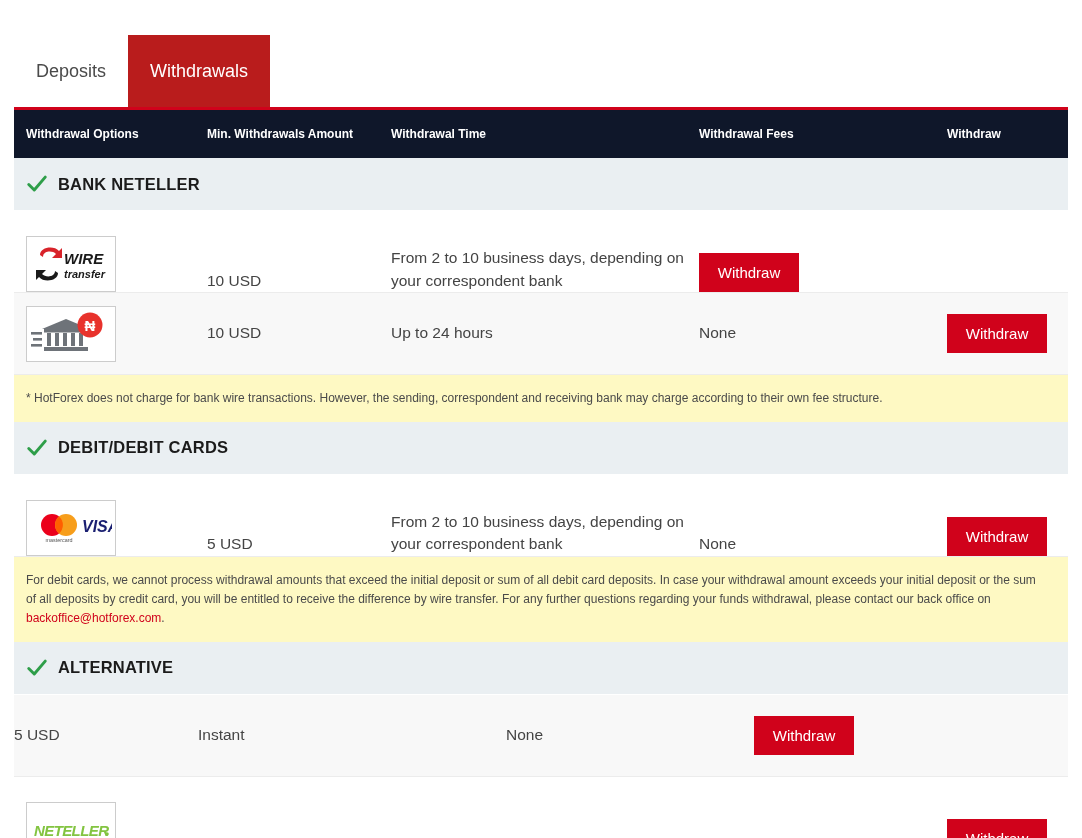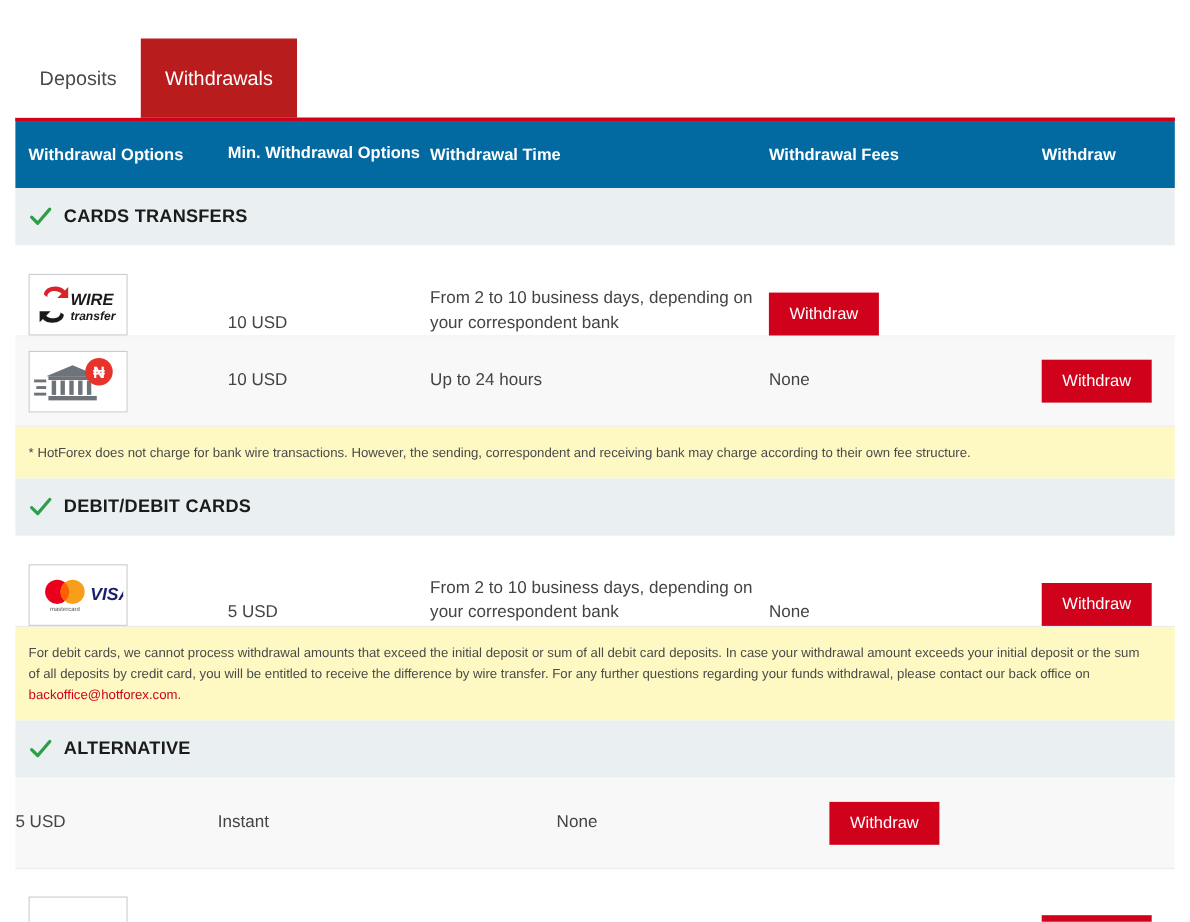--- a/index.html
+++ b/index.html
@@ -46,28 +46,28 @@
     min-width: 132px;
   }
 
   
   .table-wrap {
     width: 1082px;
     box-sizing: border-box;
     padding: 0 14px;
   }
   .thead {
-    background: #0369a1;
+    background: #0f172a;
     border-top: 3px solid #D0021B;
     display: flex;
     align-items: center;
-    height: 64px;
+    height: 51px;
     box-sizing: border-box;
     color: #ffffff;
-    font-size: 15px;
+    font-size: 12px;
     font-weight: bold;
   }
   
   .c1 { width: 193px; padding-left: 12px; box-sizing: border-box; flex: none; }
   .c2 { width: 184px; flex: none; }
   .c3 { width: 308px; flex: none; }
   .c4 { width: 248px; flex: none; }
   .c5 { width: 121px; flex: none; }
 
   .thead .c2 { line-height: 1.25; }
@@ -161,31 +161,31 @@
   </div>
   <div class="tab tab-active">
     <span>Withdrawals</span>
   </div>
 </div>
 
 <div class="table-wrap">
 
   <div class="thead">
     <div class="c1">Withdrawal Options</div>
-    <div class="c2">Min. Withdrawal Options</div>
+    <div class="c2">Min. Withdrawals Amount</div>
     <div class="c3">Withdrawal Time</div>
     <div class="c4">Withdrawal Fees</div>
     <div class="c5">Withdraw</div>
   </div>
 
   <div class="section-band">
     <svg class="check-icon" viewBox="0 0 24 24">
       <path d="M3 12.5 L9 18.5 L21 4.5" fill="none" stroke="#2E9E49" stroke-width="3.2" stroke-linecap="round" stroke-linejoin="round"></path>
     </svg>
-    <span class="section-label">CARDS TRANSFERS</span>
+    <span class="section-label">BANK NETELLER</span>
   </div>
 
   <div class="row row-white">
     <div class="c1">
       <div class="logo-box">
         <svg width="82" height="46" viewBox="0 0 82 46">
           <path d="M10 14 C10 6, 24 4, 29 10 L32 7 L32 17 L22 17 L26 13 C22 9, 13 10, 13 16 Z" fill="#D8232A"></path>
           <path d="M28 32 C28 40, 14 42, 9 36 L6 39 L6 29 L16 29 L12 33 C16 37, 25 36, 25 30 Z" fill="#1a1a1a"></path>
           <text x="34" y="23" font-family="Liberation Sans, sans-serif" font-size="15" font-weight="bold" font-style="italic" fill="#1a1a1a">WIRE</text>
           <text x="34" y="37" font-family="Liberation Sans, sans-serif" font-size="11" font-weight="bold" font-style="italic" fill="#1a1a1a">transfer</text>

